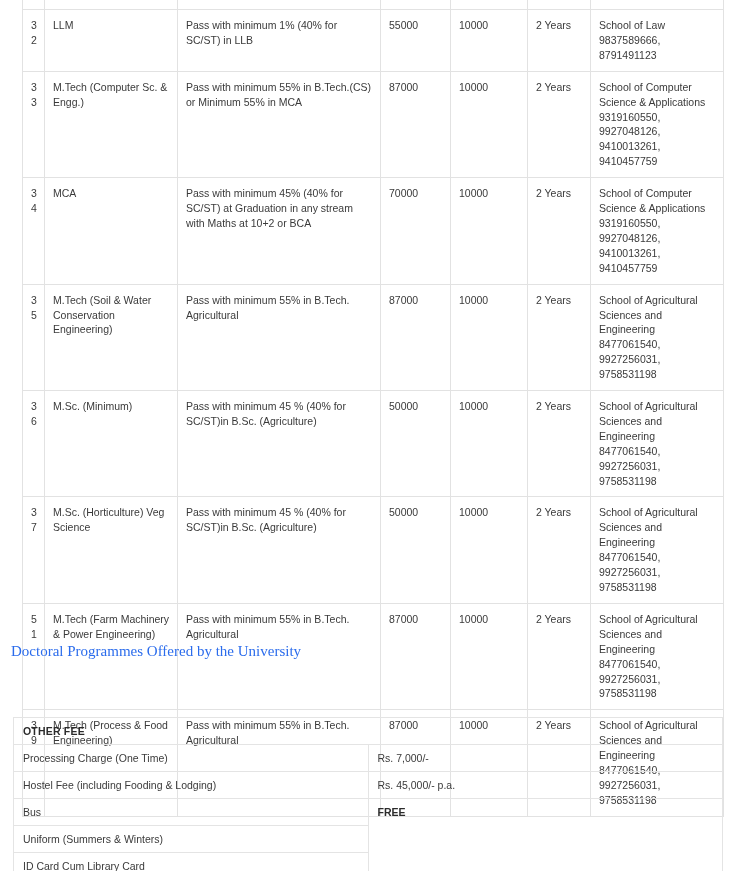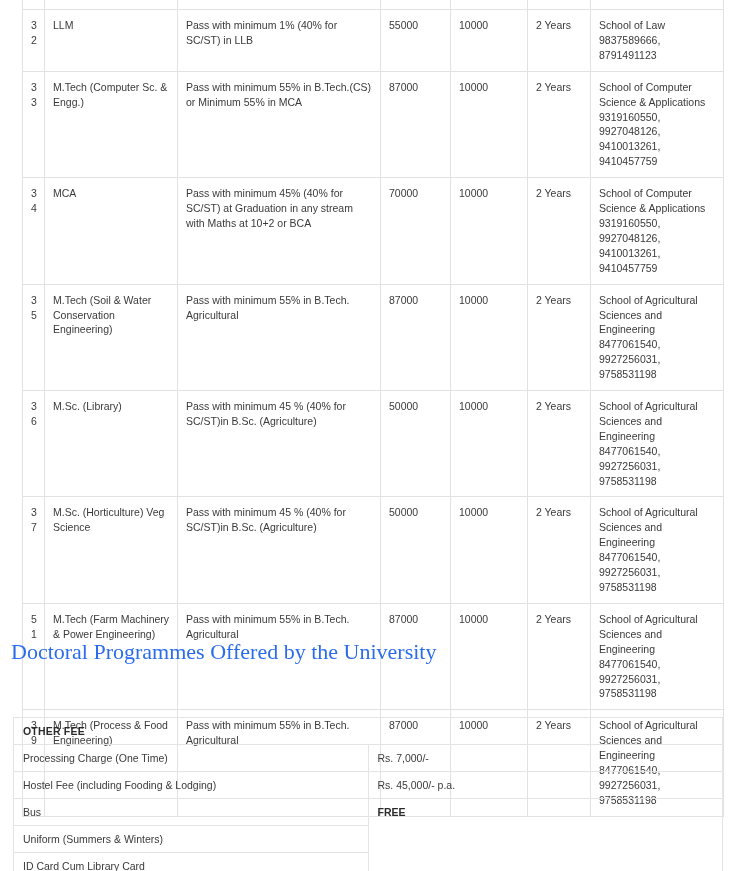--- a/index.html
+++ b/index.html
@@ -47,21 +47,21 @@
   .c-school { width: 133px; }
 
   .cut-row td { height: 18px; padding-top: 0; padding-bottom: 0; }
 
   
   .links {
     position: absolute;
     left: 11px;
     top: 641px;
     font-family: "Liberation Serif", serif;
-    font-size: 22px;
+    font-size: 15px;
     line-height: 21.5px;
   }
   .links a {
     display: block;
     color: #2b6cec;
     text-decoration: none;
     white-space: nowrap;
   }
 
   
@@ -154,21 +154,21 @@
         <td>35</td>
         <td>M.Tech (Soil &amp; Water Conservation Engineering)</td>
         <td>Pass with minimum 55% in B.Tech. Agricultural</td>
         <td>87000</td>
         <td>10000</td>
         <td>2 Years</td>
         <td>School of Agricultural Sciences and Engineering 8477061540, 9927256031, 9758531198</td>
       </tr>
       <tr>
         <td>36</td>
-        <td>M.Sc. (Library)</td>
+        <td>M.Sc. (Minimum)</td>
         <td>Pass with minimum 45 % (40% for SC/ST)in B.Sc. (Agriculture)</td>
         <td>50000</td>
         <td>10000</td>
         <td>2 Years</td>
         <td>School of Agricultural Sciences and Engineering 8477061540, 9927256031, 9758531198</td>
       </tr>
       <tr>
         <td>37</td>
         <td>M.Sc. (Horticulture) Veg Science</td>
         <td>Pass with minimum 45 % (40% for SC/ST)in B.Sc. (Agriculture)</td>

